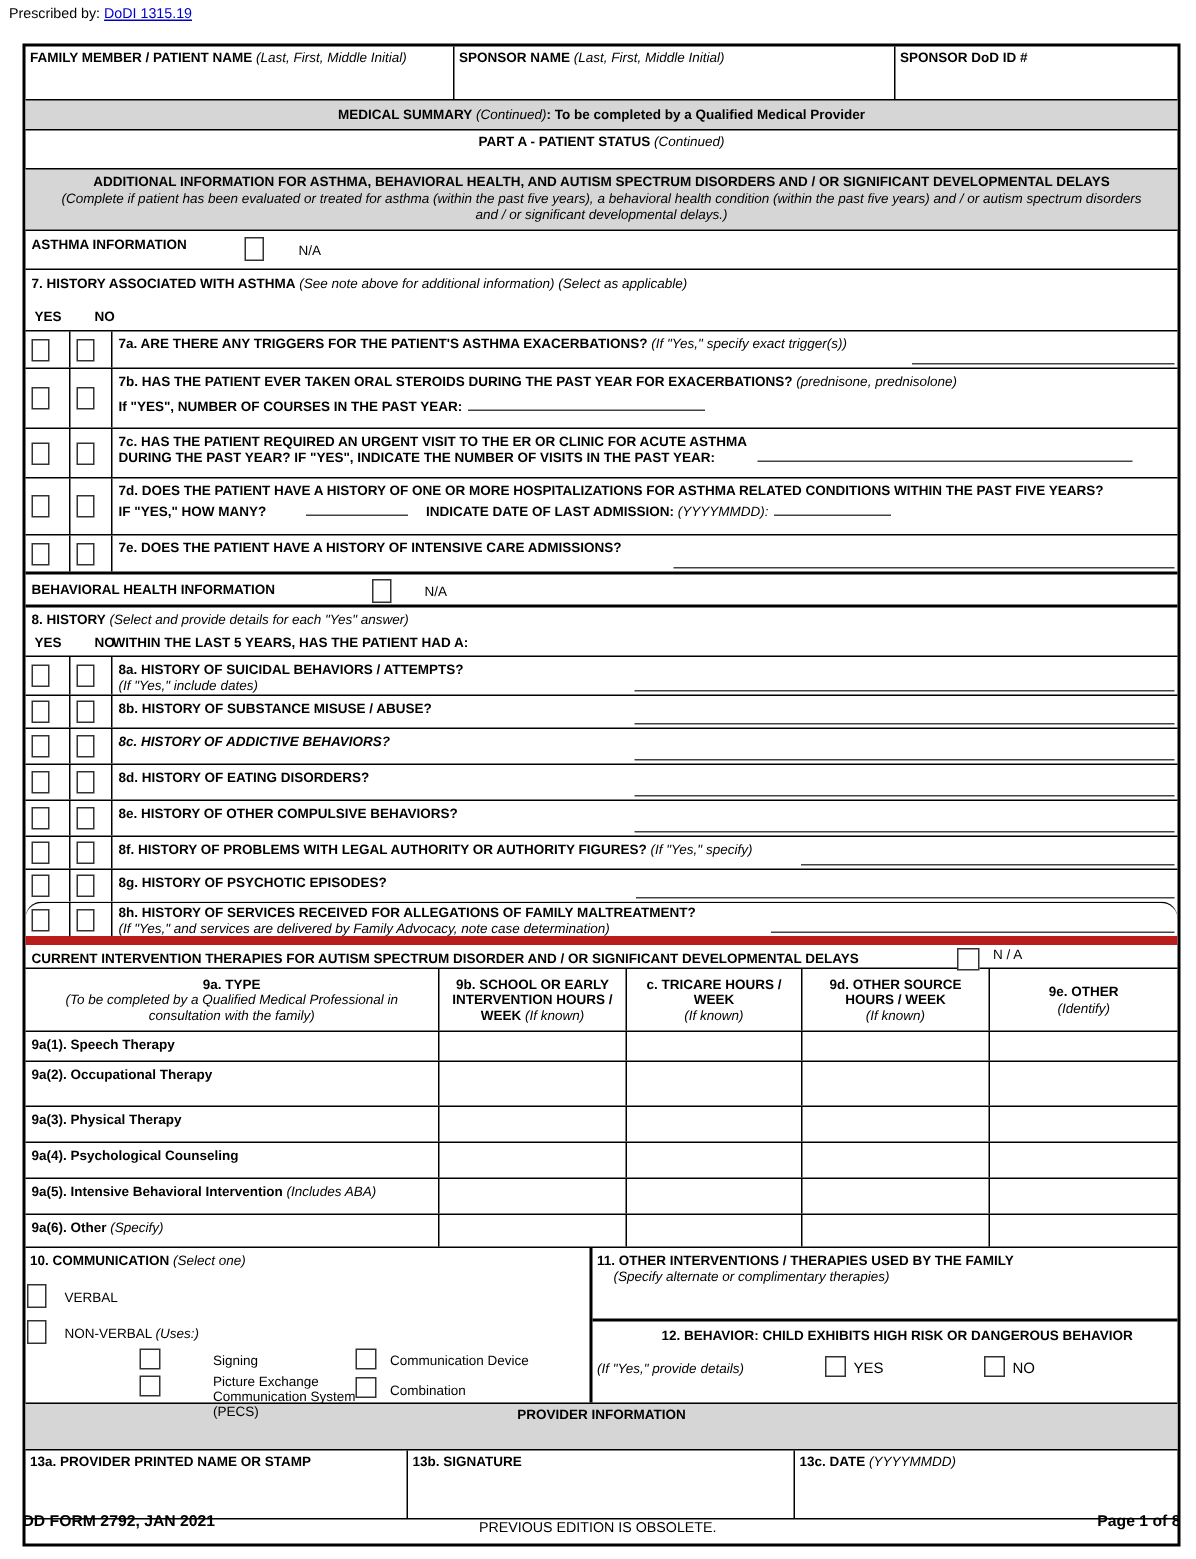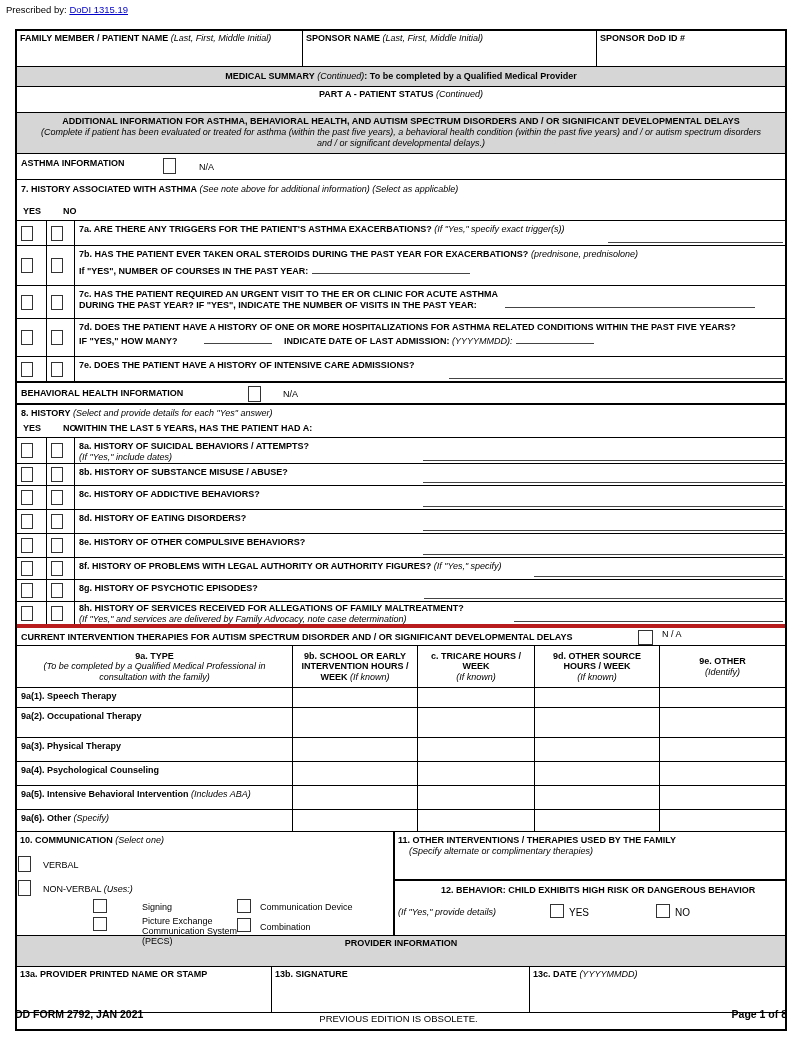--- a/index.html
+++ b/index.html
@@ -46,21 +46,21 @@
   .s8head { position:relative; height:34px; border-top:2px solid #000; padding:3px 4px 0 4px; }
   .s8sub { position:absolute; left:58px; bottom:4px; font-weight:bold; }
 
   .qrow { display:flex; border-top:1px solid #000; }
   .ycol { width:30px; border-right:1px solid #000; display:flex; align-items:center; padding-left:4px; }
   .ncol { width:28px; border-right:1px solid #000; display:flex; align-items:center; padding-left:4px; }
   .qtxt { width:710px; position:relative; padding:3px 4px 0 4px; line-height:11px; }
   .wl  { position:absolute; bottom:2px; right:2px; height:1px; border-bottom:1px solid #444; }
   .wli { display:inline-block; height:8px; border-bottom:1px solid #444; vertical-align:baseline; }
 
-  .currow { position:relative; height:21px; border-top:4px solid #b91c1c; }
+  .currow { position:relative; height:21px; border-top:6px solid #b91c1c; }
   .currow .lbl { position:absolute; left:4px; top:4px; }
 
   .t9h { display:flex; border-top:1px solid #000; height:42px; text-align:center; }
   .t9h > div { border-right:1px solid #000; display:flex; flex-direction:column; justify-content:center; padding:1px 3px; line-height:10.5px; }
   .t9h > div:last-child, .t9r > div:last-child { border-right:none; }
   .t9c1 { width:276px; } .t9c2 { width:125px; } .t9c3 { width:117px; } .t9c4 { width:125px; } .t9c5 { width:125px; }
   .t9r { display:flex; border-top:1px solid #000; }
   .t9r > div { border-right:1px solid #000; padding:3px 4px; }
 
   .comm { display:flex; height:104px; border-top:1px solid #000; }
@@ -236,21 +236,21 @@
       </div>
     <div class="ncol">
         <span class="cb"></span>
       </div>
     <div class="qtxt">
       <span class="b">8b. HISTORY OF SUBSTANCE MISUSE / ABUSE?</span>
       <span class="wl" style="width:360px;"></span>
     </div>
   </div>
 
-  <div class="qrow" style="height:24px;">
+  <div class="qrow" style="height:24px;font-style:italic;">
     <div class="ycol">
         <span class="cb"></span>
       </div>
     <div class="ncol">
         <span class="cb"></span>
       </div>
     <div class="qtxt">
       <span class="b">8c. HISTORY OF ADDICTIVE BEHAVIORS?</span>
       <span class="wl" style="width:360px;"></span>
     </div>
@@ -302,21 +302,21 @@
       </div>
     <div class="ncol">
         <span class="cb"></span>
       </div>
     <div class="qtxt">
       <span class="b">8g. HISTORY OF PSYCHOTIC EPISODES?</span>
       <span class="wl" style="width:359px;"></span>
     </div>
   </div>
 
-  <div class="qrow" style="height:23px;">
+  <div class="qrow" style="height:23px;border-radius:11px;">
     <div class="ycol">
         <span class="cb"></span>
       </div>
     <div class="ncol">
         <span class="cb"></span>
       </div>
     <div class="qtxt" style="padding-top:1px;">
       <div><span class="b">8h. HISTORY OF SERVICES RECEIVED FOR ALLEGATIONS OF FAMILY MALTREATMENT?</span></div>
       <div><span class="i">(If "Yes," and services are delivered by Family Advocacy, note case determination)</span></div>
       <span class="wl" style="width:269px;"></span>

